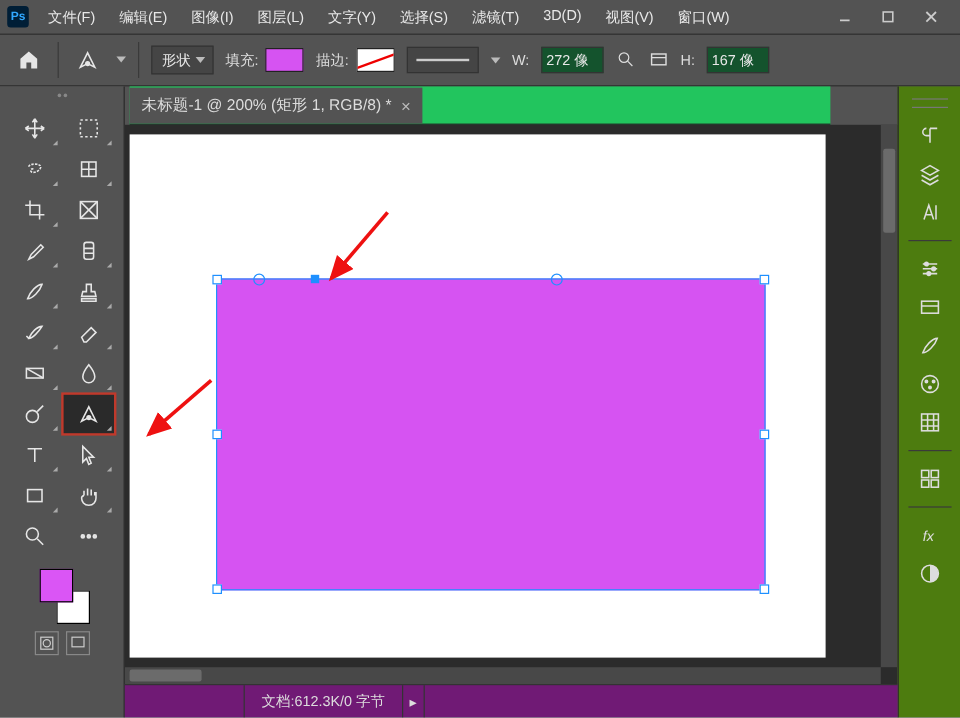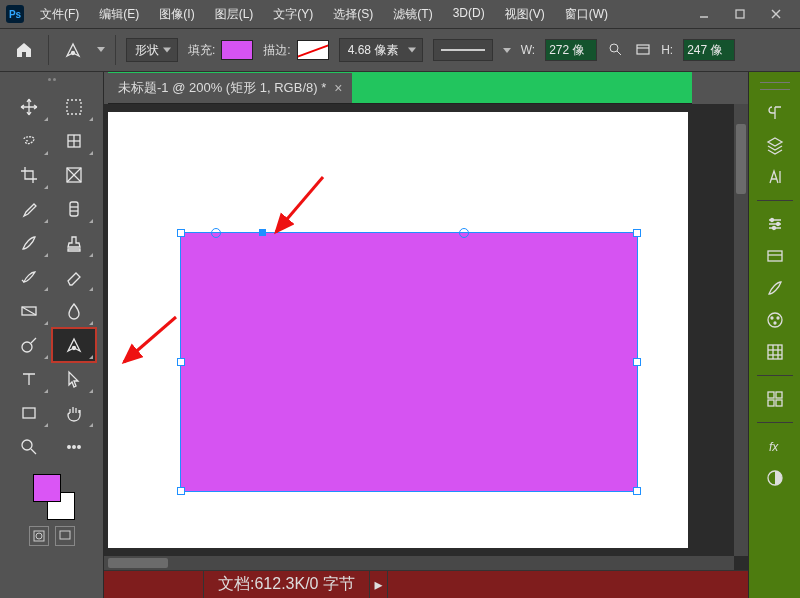--- a/index.html
+++ b/index.html
@@ -73,21 +73,21 @@
   .h.tl{left:-4px;top:-4px;} .h.tr{right:-4px;top:-4px;} .h.bl{left:-4px;bottom:-4px;} .h.br{right:-4px;bottom:-4px;}
   .h.ml{left:-4px;top:calc(50% - 4px);} .h.mr{right:-4px;top:calc(50% - 4px);}
   .anchor{position:absolute;width:7px;height:7px;background:#1e90ff;top:-4px;left:78px;}
   .circ{position:absolute;width:10px;height:10px;border:1px solid #1e90ff;border-radius:50%;background:transparent;}
   .circ.a{top:-5px;left:30px;} .circ.b{top:-5px;left:278px;}
 
   .arrow{position:absolute;}
   .arrow svg{overflow:visible;}
   
   
-  .statusbar{position:absolute;left:104px;right:52px;bottom:0;height:28px;background:#7f1d1d;border-top:1px solid #333;display:flex;align-items:center;font-size:16px;color:#ddd;}
+  .statusbar{position:absolute;left:104px;right:52px;bottom:0;height:28px;background:#701a75;border-top:1px solid #333;display:flex;align-items:center;font-size:12px;color:#ddd;}
   .stat-box{border-right:1px solid #333;padding:0 14px;height:100%;display:flex;align-items:center;}
   .stat-arrow{width:18px;display:flex;align-items:center;justify-content:center;height:100%;border-right:1px solid #333;}
   
 </style>
 </head>
 <body>
 
 <div class="titlebar">
   <div class="ps-logo">Ps</div>
   <div class="menu">
@@ -141,23 +141,20 @@
       <span>形状</span>
     </div>
   <div class="field">
     <span class="label">填充:</span>
     <div class="swatch fill-swatch" title="#d653f2"></div>
   </div>
   <div class="field">
     <span class="label">描边:</span>
     <div class="swatch stroke-swatch"></div>
   </div>
-  <div class="select" style="min-width:84px">
-      <span>4.68 像素</span>
-    </div>
   <div class="dash-preview">
       <div class="ln"></div>
     </div>
   <div style="width:0;height:0;border-left:4px solid transparent;border-right:4px solid transparent;border-top:5px solid #bbb;"></div>
   <span class="label">W:</span>
   <div class="dim-box">
       <span>272 像</span>
     </div>
   <div class="search-ic">
     <svg width="16" height="16" viewBox="0 0 16 16" stroke="#ddd" fill="none">
@@ -166,21 +163,21 @@
       </svg>
   </div>
   <div>
     <svg width="16" height="16" viewBox="0 0 16 16" stroke="#ddd" fill="none" stroke-width="1.2">
         <rect x="2" y="4" width="12" height="9"></rect>
         <line x1="2" y1="7" x2="14" y2="7"></line>
       </svg>
   </div>
   <span class="label">H:</span>
   <div class="dim-box">
-      <span>247 像</span>
+      <span>167 像</span>
     </div>
 </div>
 
 <div class="tabbar">
   <div class="tab">
     <span>未标题-1 @ 200% (矩形 1, RGB/8) *</span>
     <span class="close">×</span>
   </div>
 </div>
 

